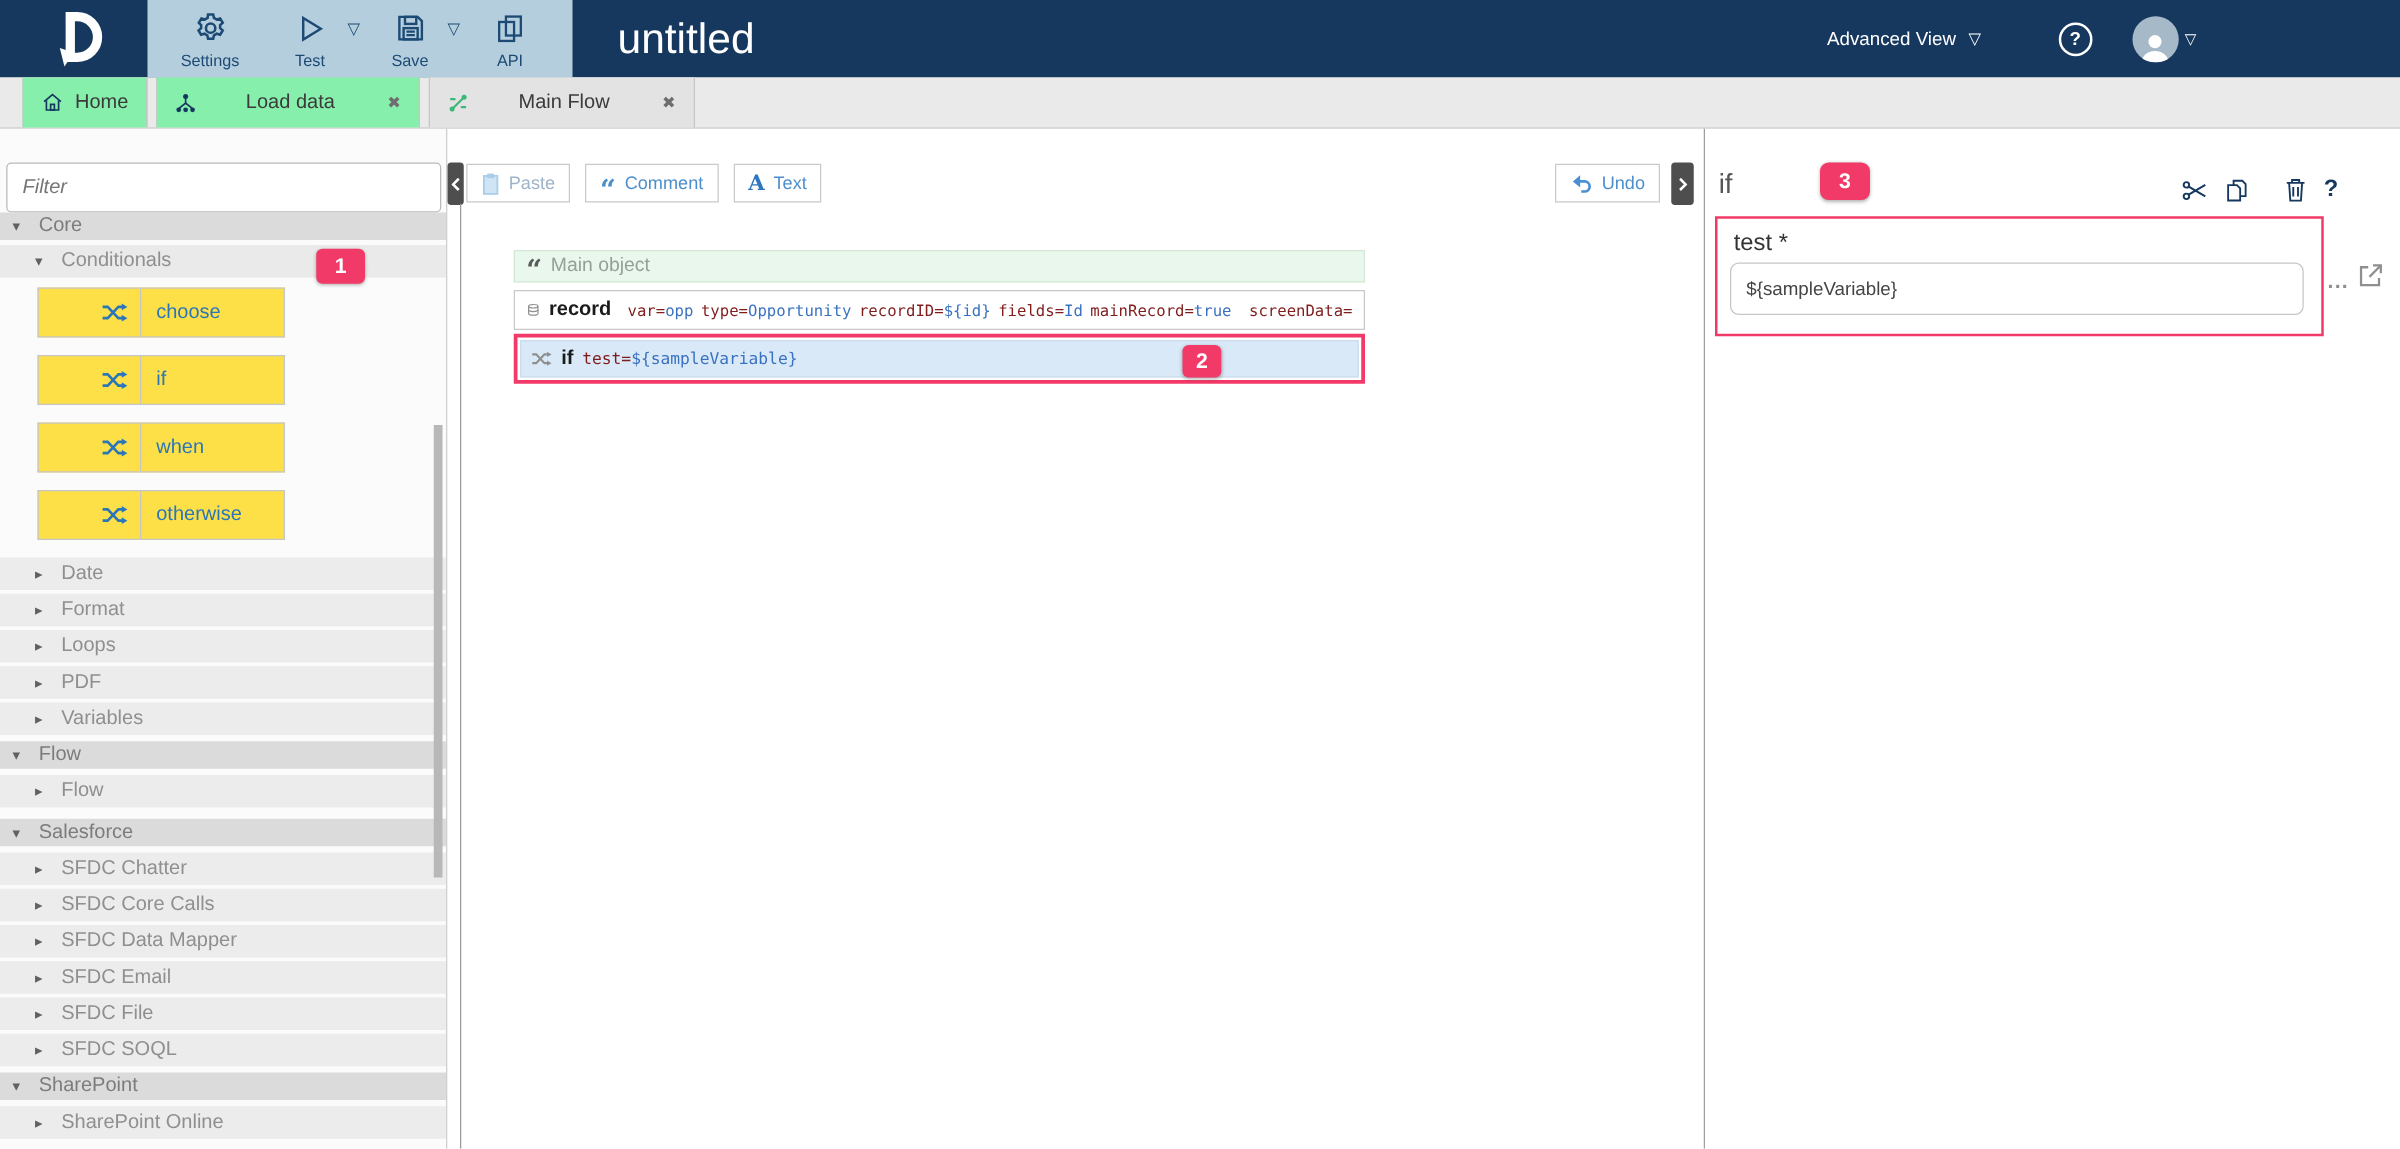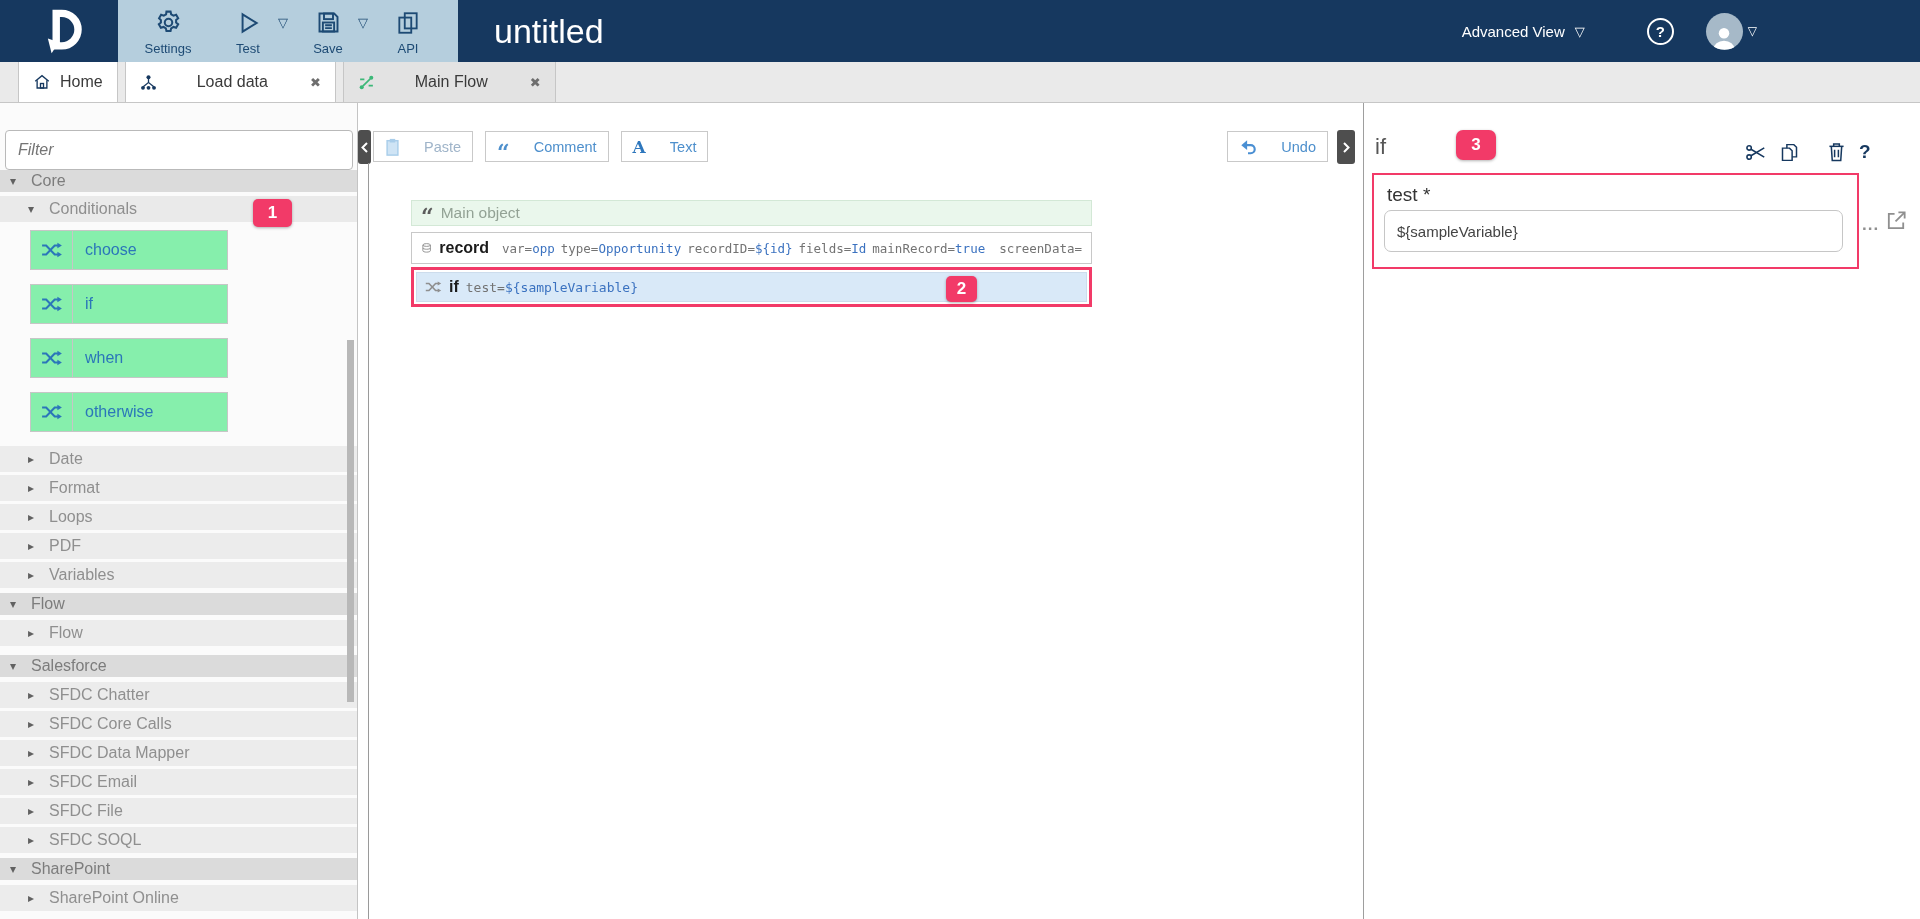--- a/index.html
+++ b/index.html
@@ -23,21 +23,21 @@
                 margin-left:62px; cursor:pointer; }
   .avatar { width:37px; height:37px; border-radius:50%; background:#a6b9c8; margin-left:32px;
             display:flex; align-items:flex-end; justify-content:center; overflow:hidden; cursor:pointer; }
   .av-caret { font-size:12px; margin-left:5px; cursor:pointer; }
 
   
   .tabbar { height:41px; background:#eaeaea; border-bottom:1px solid #c6c6c6; display:flex;
             align-items:stretch; padding-left:18px; }
   .tab { display:flex; align-items:center; gap:9px; padding:0 14px; border:1px solid #c6c6c6;
          border-top:none; border-bottom:none; font-size:16px; color:#3a3a3a; cursor:pointer; }
-  .tab.light { background:#ffffff; }
+  .tab.light { background:#86efac; }
   .tab.dark  { background:#e3e3e3; }
   .tab + .tab { margin-left:7px;gap:40px; }
   .tab .close { font-size:13px; color:#6e6e6e; font-weight:bold; margin-left:2px; }
 
   
   .main { display:flex; height:816px; }
 
   
   .sidebar { width:358px; flex-shrink:0; background:#fbfbfb; border-right:1px solid #c4c4c4;
              position:relative; overflow:hidden; }
@@ -47,54 +47,54 @@
   .t-head { height:22px; background:#dbdbdb; color:#7c7c7c; font-size:16px; display:flex;
             align-items:center; gap:10px; padding-left:10px; margin-bottom:4px; cursor:pointer; }
   .t-sub  { height:26px; background:#eaeaea; color:#8f8f8f; font-size:16px; display:flex;
             align-items:center; gap:10px; padding-left:28px; margin-bottom:8px; cursor:pointer; }
   .t-row  { height:26px; background:#ececec; color:#8f8f8f; font-size:16px; display:flex;
             align-items:center; gap:10px; padding-left:28px; margin-bottom:3px; cursor:pointer; }
   .t-row.mb5 { margin-bottom:5px; }
   .t-head.mb5 { margin-bottom:5px; }
   .t-sub.mb9 { margin-bottom:9px; }
   .arrow { font-size:12px; color:#616161; width:11px; }
-  .t-item { margin:0 0 14px 30px; width:198px; height:40px; background:#86efac;
-            border:1px solid #c6c6c6; display:flex; align-items:center; cursor:pointer; }
+  .t-item { margin:0 0 14px 30px; width:198px; height:40px; background:#fde047;
+            border:1px solid #c6c6c6; display:flex; align-items:center; cursor:pointer;padding-left:40px; }
   .t-item .ic { width:42px; height:100%; border-right:1px solid #c6c6c6; display:flex;
                 align-items:center; justify-content:center; }
   .t-item .lbl { padding-left:12px; color:#2b76b9; font-size:16px; }
   .scrollthumb { position:absolute; right:3px; top:237px; width:7px; height:362px; background:#b8b8b8; }
 
   
   .canvas { flex:1; position:relative; background:#fff; }
   .rail { position:absolute; left:10px; top:60px; bottom:0; width:1px; background:#9a9a9a; }
   .collbtn { position:absolute; background:#4e4e4e; border-radius:3px; display:flex;
              align-items:center; justify-content:center; cursor:pointer; }
   .collbtn.left { left:0px; top:27px; width:13px; height:34px; }
   .collbtn.right{ right:8px; top:27px; width:18px; height:34px; }
   .ctoolbar { position:absolute; left:15px; top:28px; display:flex; gap:12px; }
   .cbtn { height:31px; background:#fff; border:1px solid #c9c9c9; display:flex; align-items:center;
-          gap:24px; padding:1px 11px; font-size:14.5px; color:#4d8fcc; cursor:pointer; }
+          gap:7px; padding:1px 11px; font-size:14.5px; color:#4d8fcc; cursor:pointer; }
   .cbtn.disabled { color:#9fb4c9; }
   .undobtn { position:absolute; right:35px; top:28px; }
   .qmark { font-family:"DejaVu Serif","Liberation Serif",serif; font-weight:bold; font-size:22px;
            line-height:10px; position:relative; top:5px; }
   .qmark.blue { color:#4d8fcc; }
   .texticon { font-family:"DejaVu Serif","Liberation Serif",serif; font-weight:bold; font-size:17px; color:#2e77bd; }
 
   .frow { position:absolute; left:53px; width:681px; display:flex; align-items:center;
           gap:7px; padding:0 9px; border:1px solid #c8c8c8; background:#fff; cursor:pointer; }
   .frow.comment { top:97px; height:26px; background:#eaf7ec; border-color:#d3e8d6; color:#93a295;
                   font-size:15.5px; }
   .frow.comment .qmark { color:#5c5c5c; top:3px; }
   .frow.record { top:129px; height:32px; }
   .tag { font-weight:bold; font-size:16px; color:#1b1b1b; }
   .attrs { display:flex; gap:6px; margin-left:6px; white-space:nowrap; }
   .attr { font-family:"DejaVu Sans Mono","Liberation Mono",monospace; font-size:12.5px; }
-  .an { color:#737373; }
+  .an { color:#7f1d1d; }
   .av { color:#3b72c0; }
   .attr.gapleft { margin-left:8px; }
   .ifsel { position:absolute; left:53px; top:164px; width:681px; height:40px;
            border:3px solid #f23a68; background:#fff; padding:2px; cursor:pointer; }
   .ifrow { height:30px; background:#d9e9f8; border:1px solid #cddcec; display:flex;
            align-items:center; gap:7px; padding:0 8px; }
   .ifrow .attr { font-size:13px; }
   .frow.goto { top:210px; height:30px; font-size:15.5px; color:#222; }
   .gotolink { color:#2e77bd; text-decoration:underline; cursor:pointer; }
 

